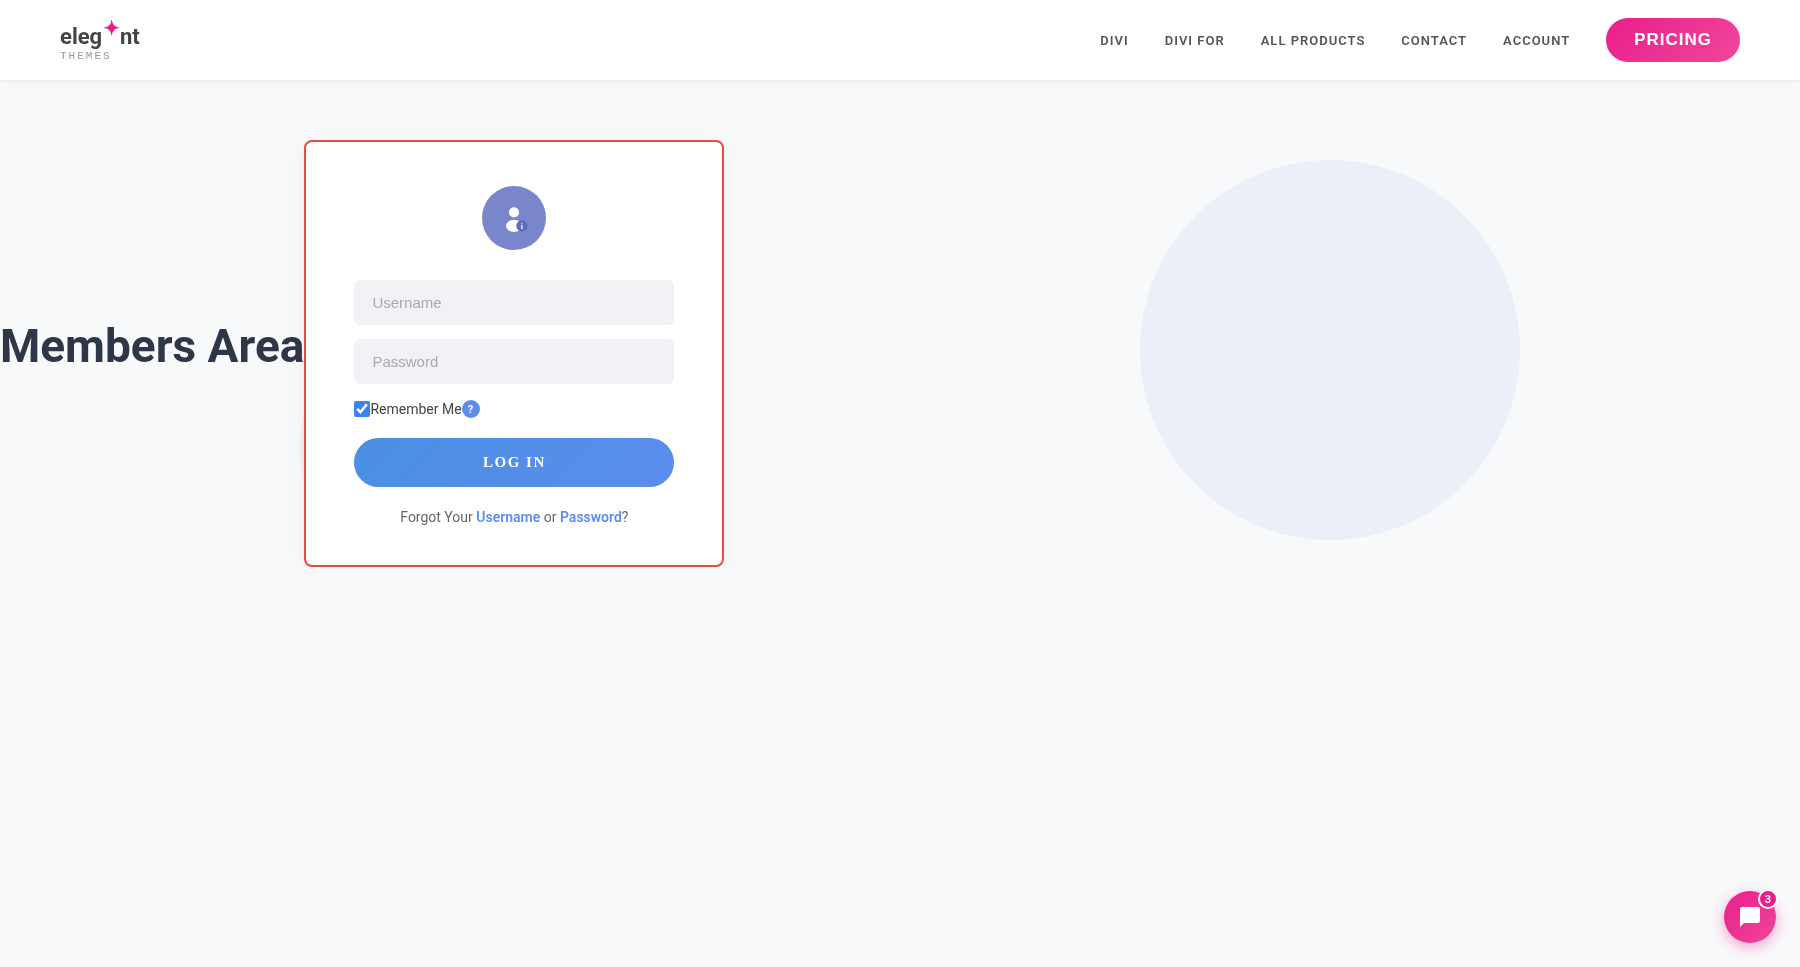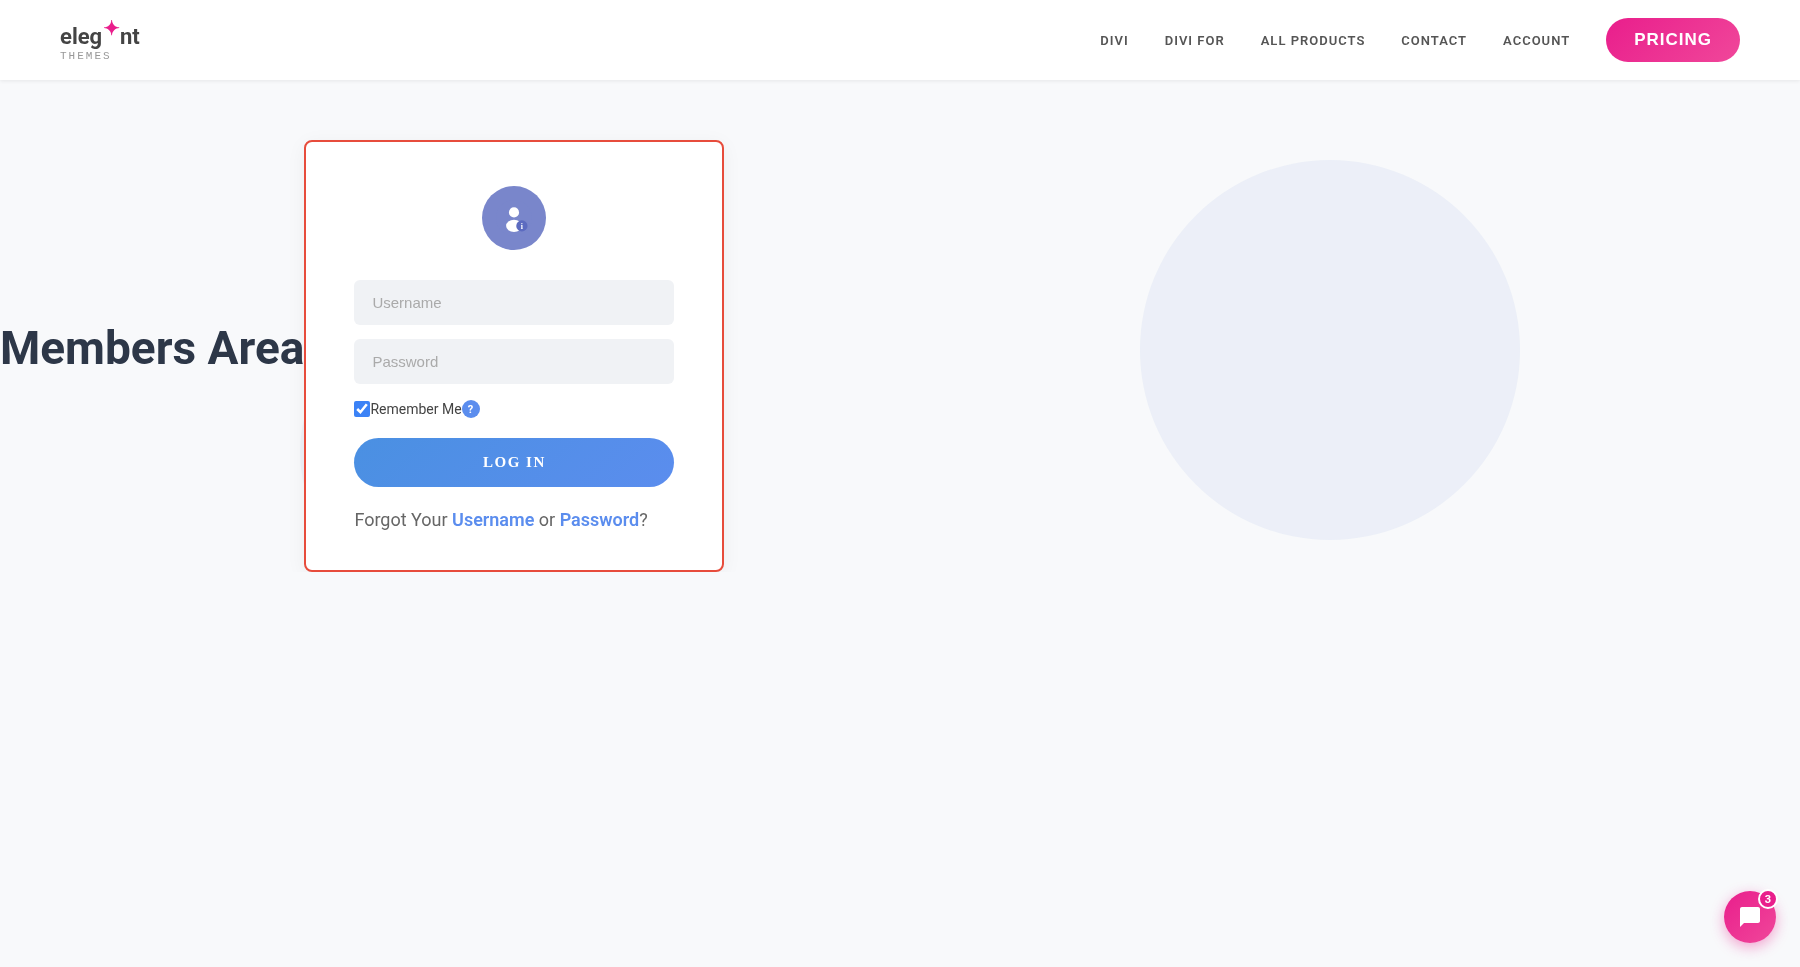--- a/index.html
+++ b/index.html
@@ -209,21 +209,22 @@
       font-size: 15px;
       font-weight: 700;
       letter-spacing: 1.5px;
       text-transform: uppercase;
       cursor: pointer;
       margin-bottom: 22px;
       font-family: Liberation Serif, serif;
     }
 
     .forgot-text {
-      font-size: 18px;
+      text-align: center;
+      font-size: 14px;
       color: #666;
     }
     .forgot-text a {
       color: #5b8dee;
       font-weight: 600;
       text-decoration: none;
     }
 
     
     .join-btn-wrap {

